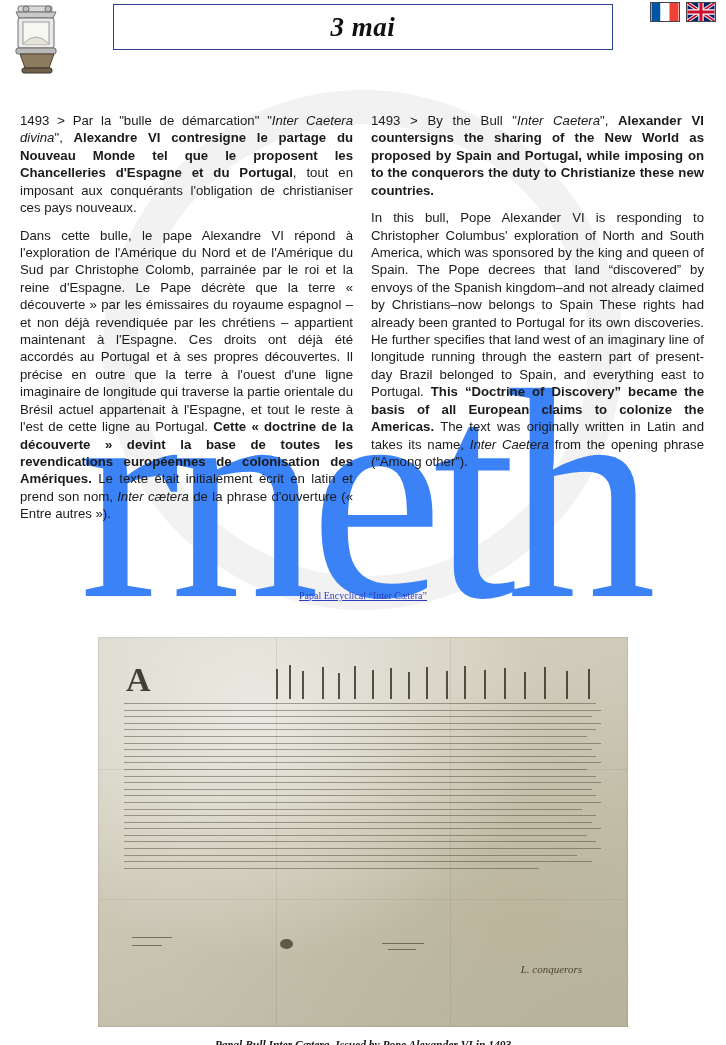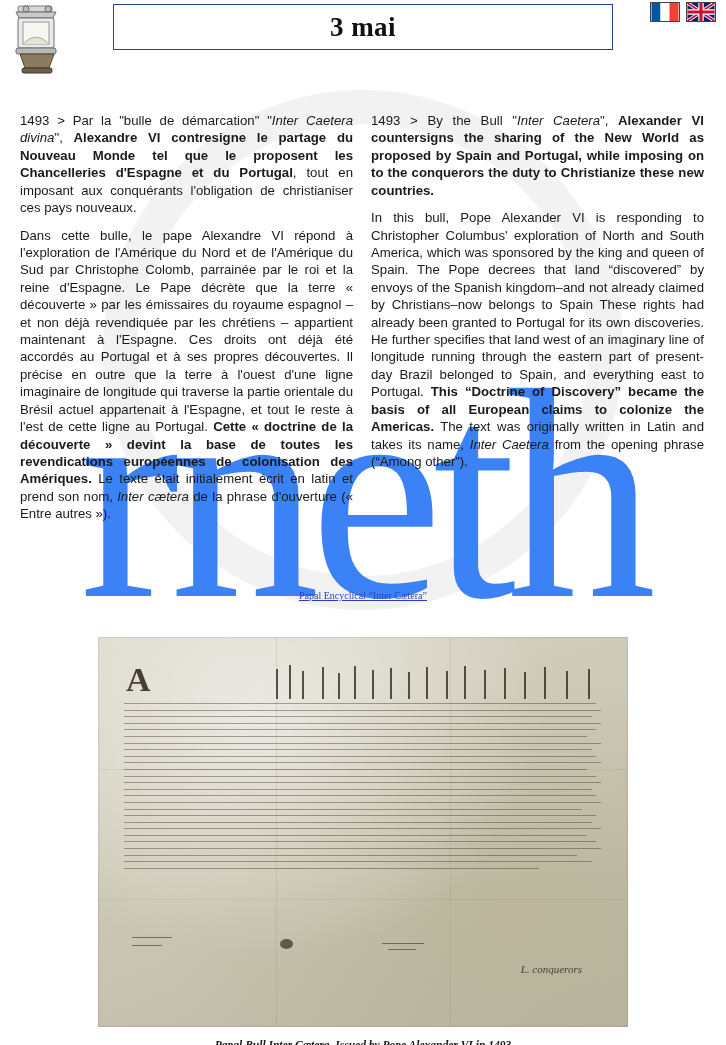--- a/index.html
+++ b/index.html
@@ -55,20 +55,21 @@
     z-index: 1;
     width: 726px;
     height: 1045px;
   }
 
   
   .header {
     position: relative;
     height: 96px;
     padding: 12px;
+    font-style: italic;
   }
   .logo {
     position: absolute;
     left: 6px;
     top: 4px;
     width: 62px;
     height: 72px;
   }
   .logo svg { display: block; }
 

